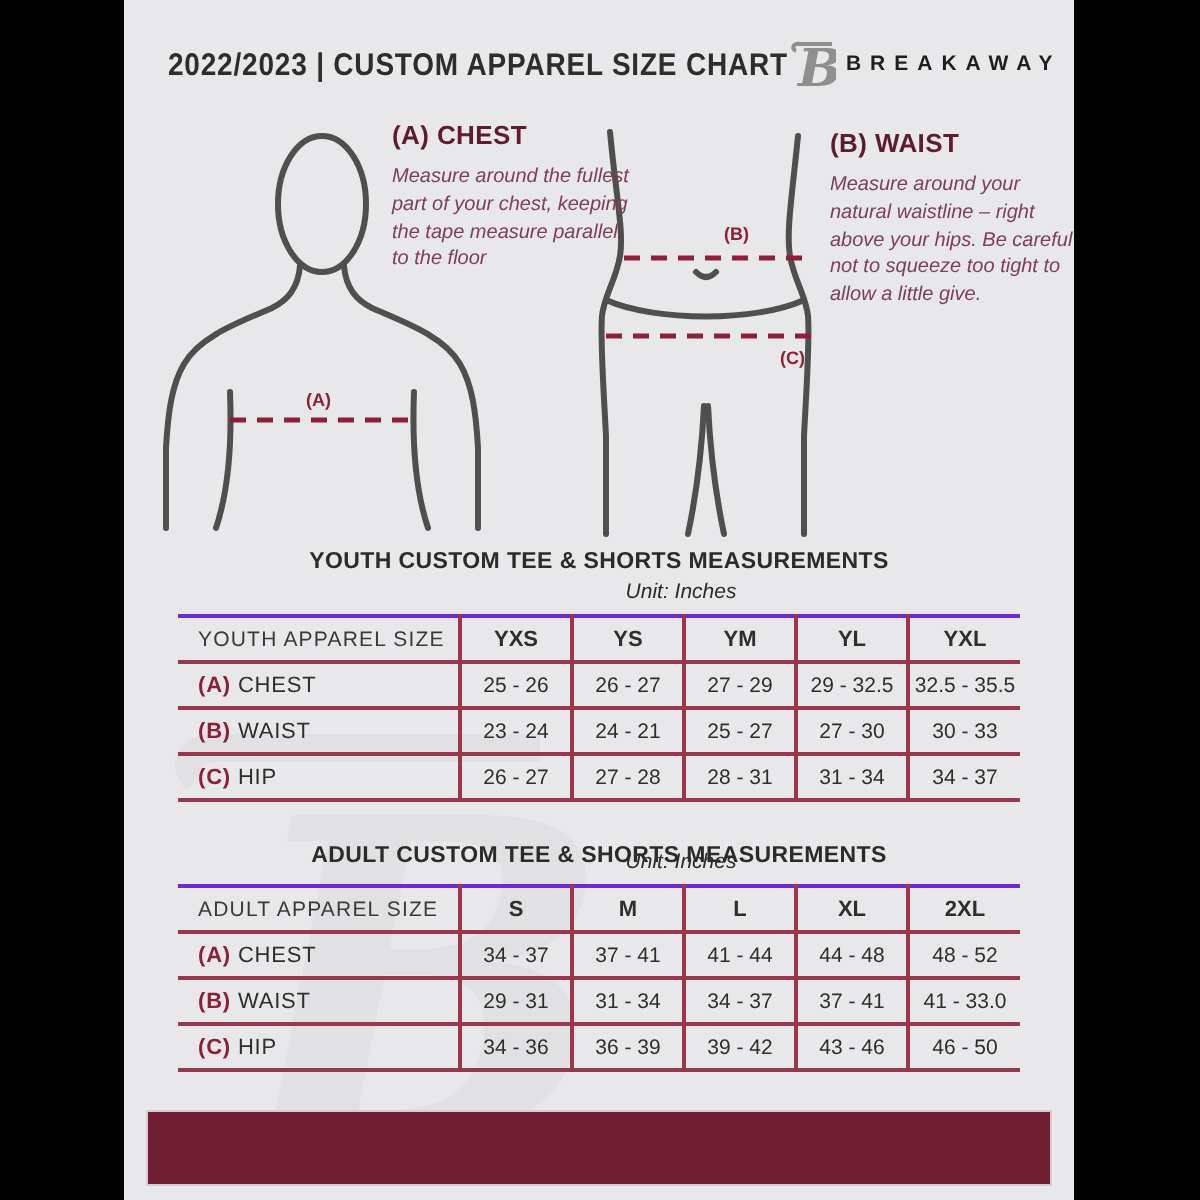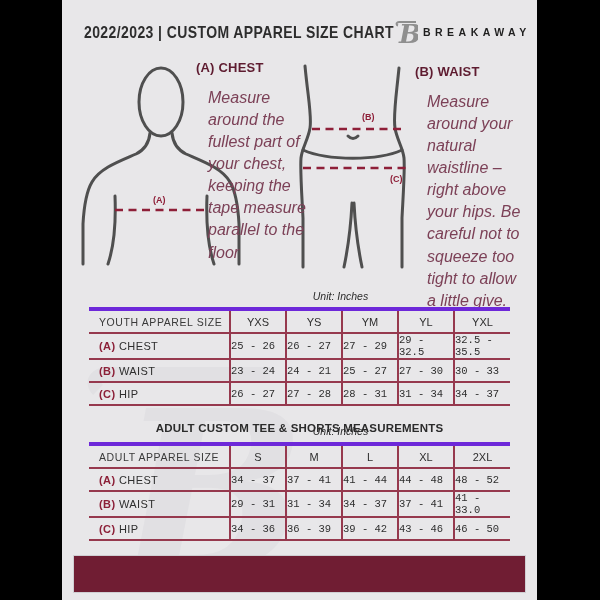--- a/index.html
+++ b/index.html
@@ -29,44 +29,44 @@
   
   .fig { position:absolute; z-index:1; }
   .fig-torso { left:8px; top:56px; }
   .fig-lower { left:220px; top:58px; }
   .guide { position:absolute; width:122px; z-index:2; }
   .guide-chest { left:134px; top:60px; }
   .guide-waist { left:353px; top:64px; }
   .guide-hips  { left:353px; top:164px; }
   .guide h3 { margin:0 0 7px 0; font-size:13px; font-weight:bold; color:#5e1c30; letter-spacing:0.2px; }
   .desc {
-    margin:12px; font-size:16px; font-style:italic; color:#7c4157;
+    margin:0; font-size:10px; font-style:italic; color:#7c4157;
     line-height:1.38; white-space:pre-line;
   }
 
   
   .tbl-title { position:absolute; left:0; width:475px; text-align:center;
     font-weight:bold; font-size:11.5px; color:#2b2b2b; letter-spacing:0.2px; z-index:2; }
   .unit { position:absolute; left:0; width:557px; text-align:center;
     font-style:italic; font-size:10.5px; color:#2b2b2b; z-index:2; }
   .t1-title { top:275px; } .t1-unit { top:290px; }
   .t2-title { top:410px;margin-top:12px; } .t2-unit { top:425px; }
   table { position:absolute; left:27px; width:421px; border-collapse:collapse;
     table-layout:fixed; z-index:2; background:transparent; }
   .t1 { top:307px; } .t2 { top:442px; }
-  table { border-top:4px solid #6d28d9; }
+  table { border-top:2px solid #6d28d9; }
   tr { border-bottom:2px solid #96394e; }
   th, td { height:21px; padding:0; }
   th + th, td + td { border-left:2px solid #96394e; }
   .label-h { text-align:left; padding-left:10px; font-weight:normal;
     font-size:10.5px; color:#3a3a3a; letter-spacing:0.6px; }
-  .size-h { font-weight:normal; font-size:11px; color:#2e2e2e; text-align:center;margin-top:33px; }
+  .size-h { font-weight:bold; font-size:11px; color:#2e2e2e; text-align:center;margin-top:33px; }
   .row-label { text-align:left; padding-left:10px; font-size:11px; color:#2e2e2e; letter-spacing:0.4px; }
   .prefix { color:#8c2038; font-weight:bold; }
-  .val { text-align:left; font-size:10.5px; color:#2e2e2e;font-family:Liberation Mono, monospace; }
+  .val { text-align:center; font-size:10.5px; color:#2e2e2e; }
 
   
   .bar { position:absolute; left:11px; top:555px; width:451px; height:36px;
     background:#701d33; border:1px solid #cfced2; z-index:2; }
 
   
   .outline { fill:none; stroke:#4f4f4f; stroke-width:3; stroke-linecap:round; }
   .dash { stroke:#8e1f38; stroke-width:2.6; stroke-dasharray:8 5.5; }
   .figlabel { font-family:"Liberation Sans",sans-serif; font-size:9px; font-weight:bold; fill:#8e1f38; }
 </style>
@@ -119,20 +119,21 @@
 
     <div class="guide guide-chest">
       <h3>(A) CHEST</h3>
       <p class="desc">Measure around the fullest part of your chest, keeping the tape measure parallel to the floor</p>
     </div>
     <div class="guide guide-waist">
       <h3>(B) WAIST</h3>
       <p class="desc">Measure around your natural waistline – right above your hips. Be careful not to squeeze too tight to allow a little give.</p>
     </div>
 
+    <div class="tbl-title t1-title">YOUTH CUSTOM TEE &amp; SHORTS MEASUREMENTS</div>
     <div class="unit t1-unit">Unit: Inches</div>
     <table class="t1">
       <colgroup>
           <col style="width:141px">
           <col style="width:56px">
           <col style="width:56px">
           <col style="width:56px">
           <col style="width:56px">
           <col style="width:56px">
         </colgroup>

